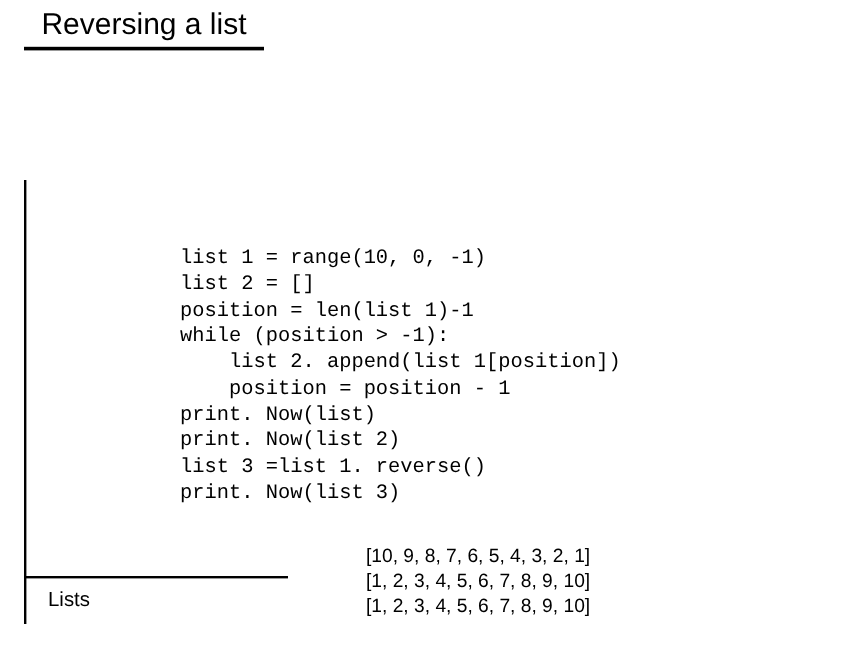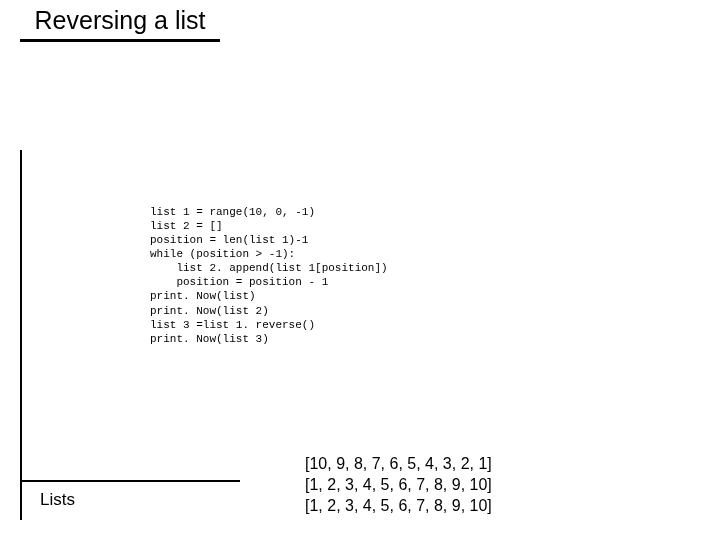--- a/index.html
+++ b/index.html
@@ -36,21 +36,21 @@
     top: 150px;
     width: 0;
     height: 370px;
     border-left: 2px solid #000;
   }
   .code-block {
     position: absolute;
     left: 150px;
     top: 205px;
     font-family: "Courier New", Courier, monospace;
-    font-size: 11px;
+    font-size: 17px;
     line-height: 1.28;
     white-space: pre;
   }
   .output-block {
     position: absolute;
     left: 305px;
     top: 454px;
     font-family: Arial, Helvetica, sans-serif;
     font-size: 16px;
     line-height: 1.3;

